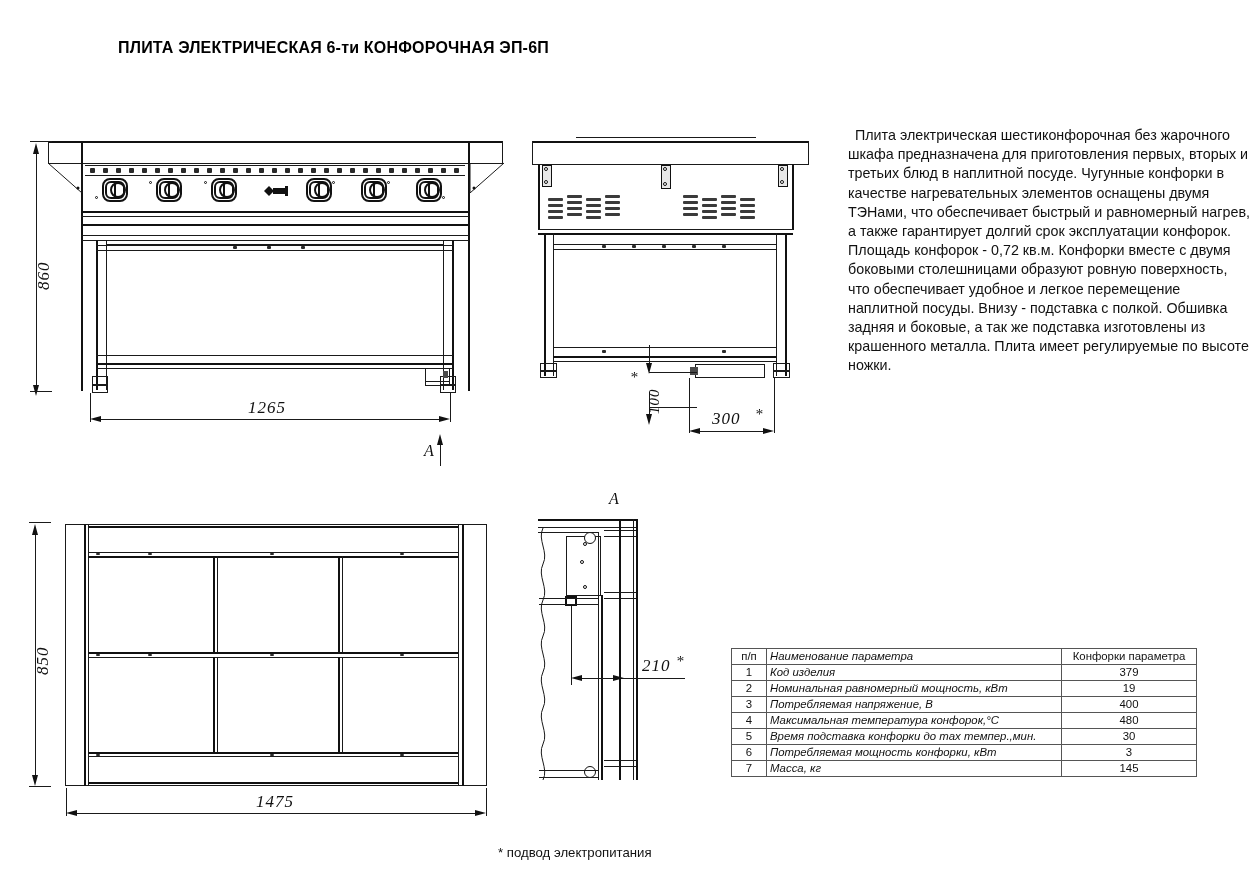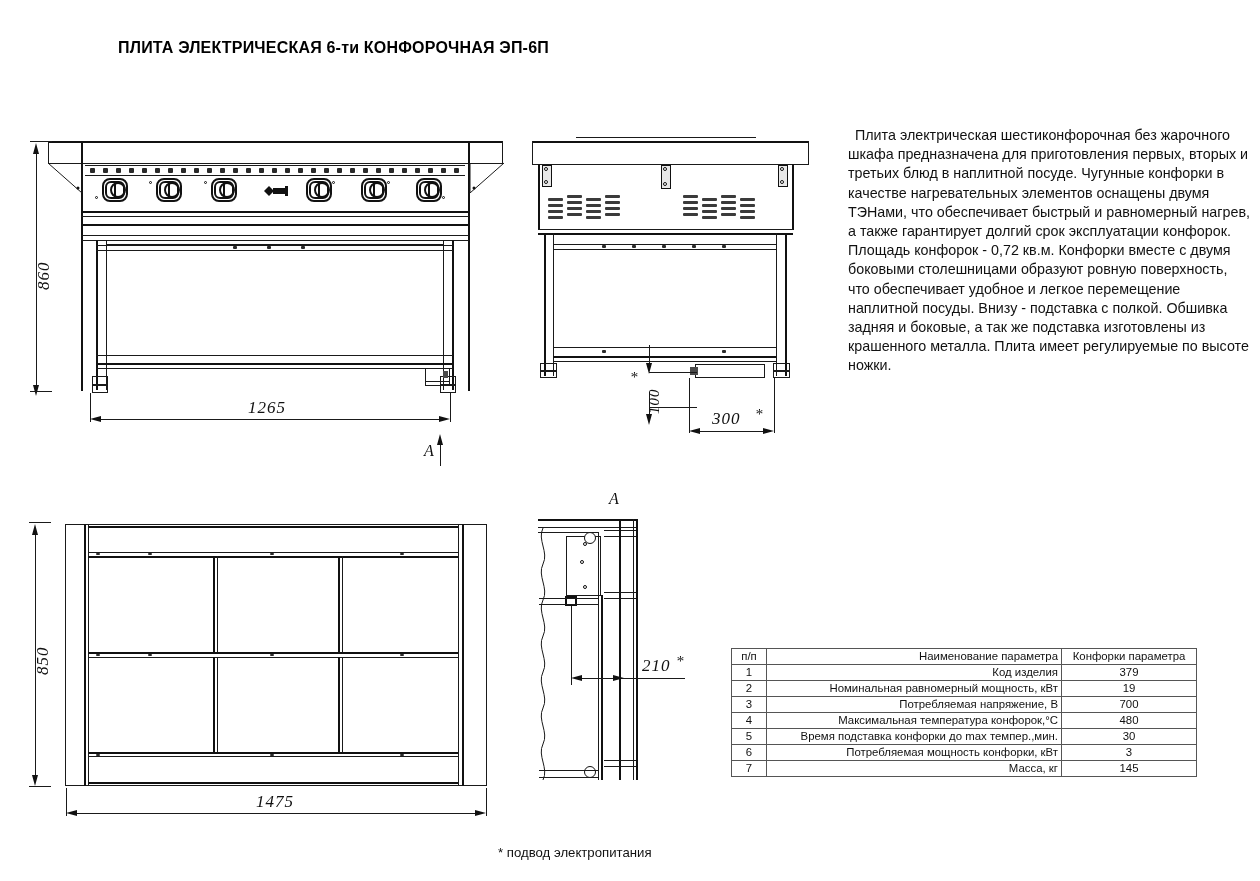--- a/index.html
+++ b/index.html
@@ -177,21 +177,21 @@
     font-size: 11.4px;
     color: #111;
   }
   #param-table td, #param-table th {
     border: 1px solid #555;
     padding: 1px 3px;
     font-weight: normal;
     line-height: 13px;
   }
   #param-table .c-num   { width: 28px;  text-align: center; }
-  #param-table .c-name  { text-align: right; }
+  #param-table .c-name  { text-align: left; font-style: italic; }
   #param-table .c-val   { width: 128px; text-align: center; }
   #param-table thead td { text-align: center; }
 
   
   #footnote {
     position: absolute;
     left: 498px;
     top: 845px;
     font-size: 13.2px;
     color: #111;
@@ -625,21 +625,21 @@
         <td class="c-val">379</td>
       </tr>
       <tr>
         <td class="c-num">2</td>
         <td class="c-name">Номинальная равномерный мощность, кВт</td>
         <td class="c-val">19</td>
       </tr>
       <tr>
         <td class="c-num">3</td>
         <td class="c-name">Потребляемая напряжение, В</td>
-        <td class="c-val">700</td>
+        <td class="c-val">400</td>
       </tr>
       <tr>
         <td class="c-num">4</td>
         <td class="c-name">Максимальная температура конфорок,°С</td>
         <td class="c-val">480</td>
       </tr>
       <tr>
         <td class="c-num">5</td>
         <td class="c-name">Время подставка конфорки до max темпер.,мин.</td>
         <td class="c-val">30</td>

